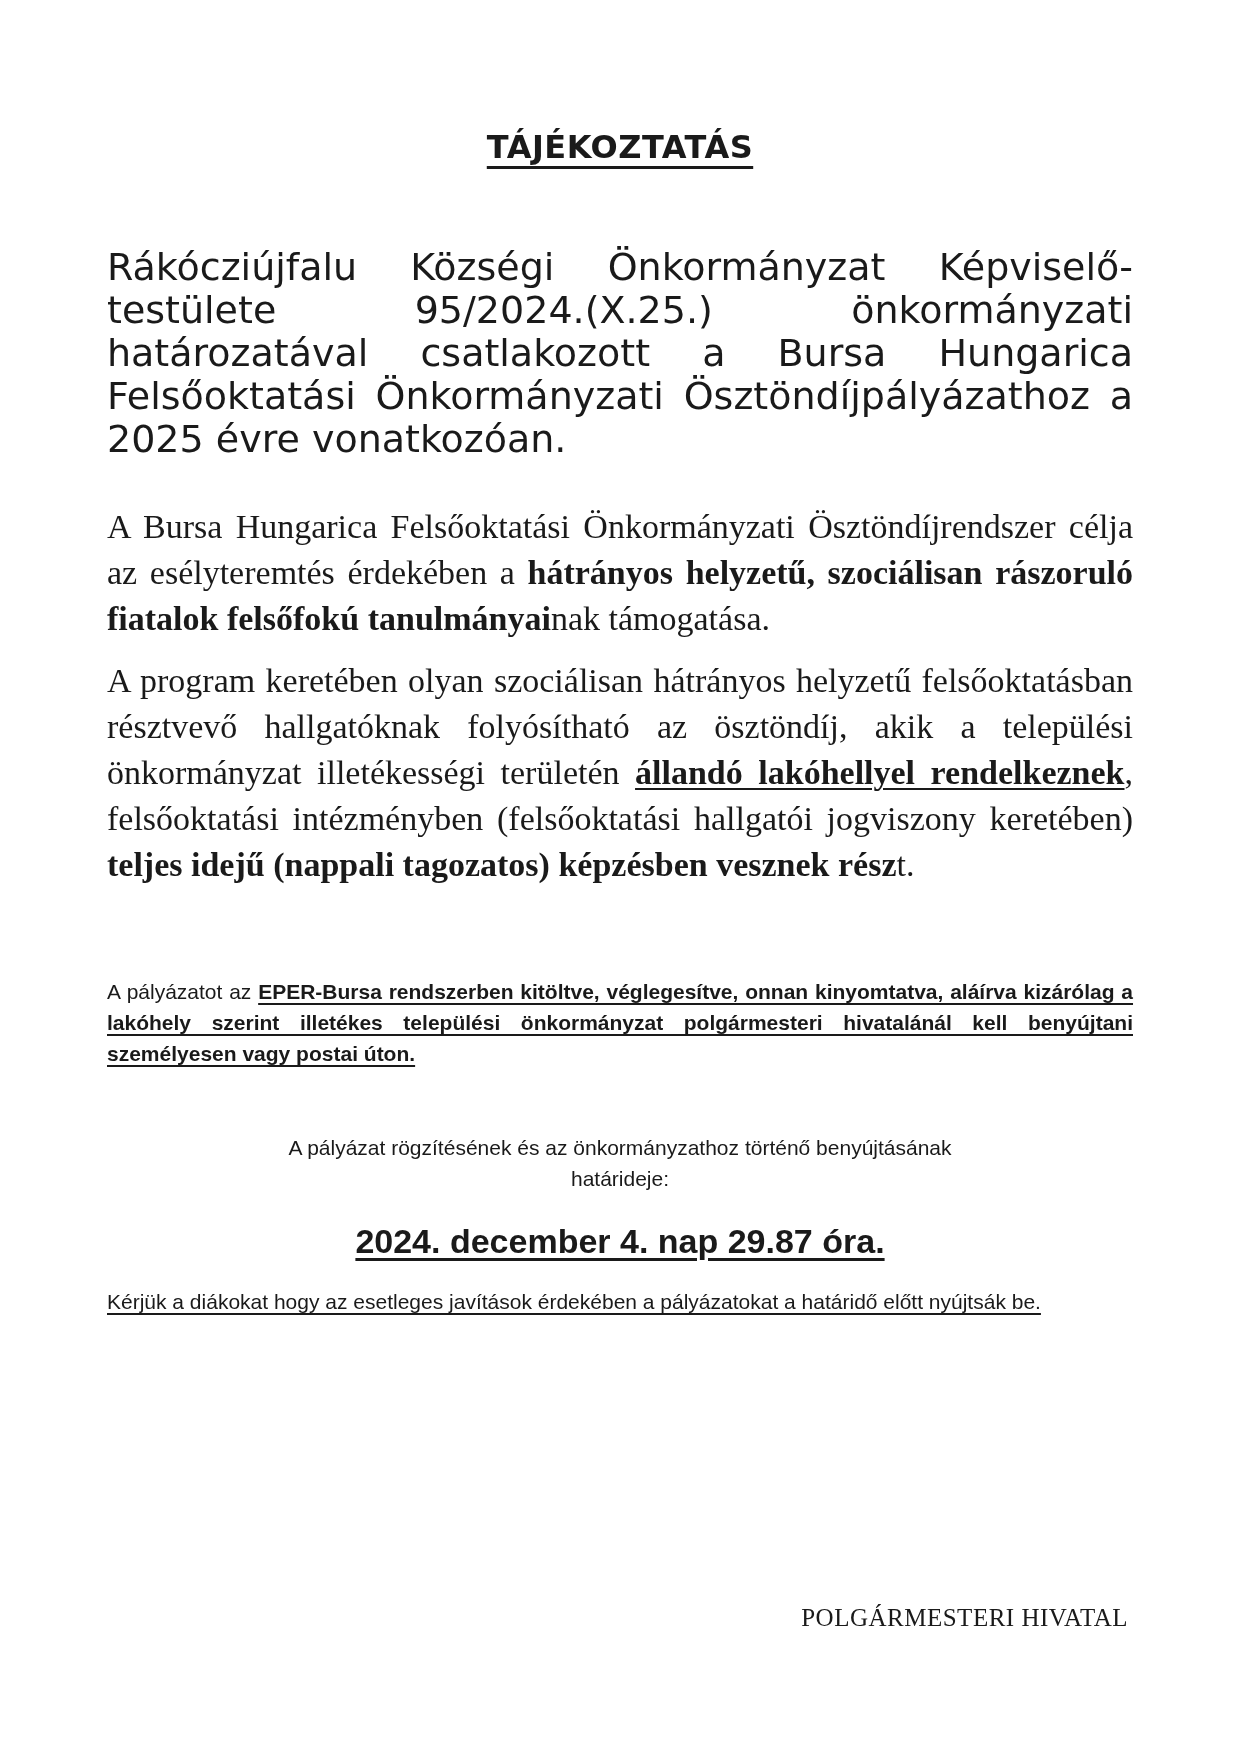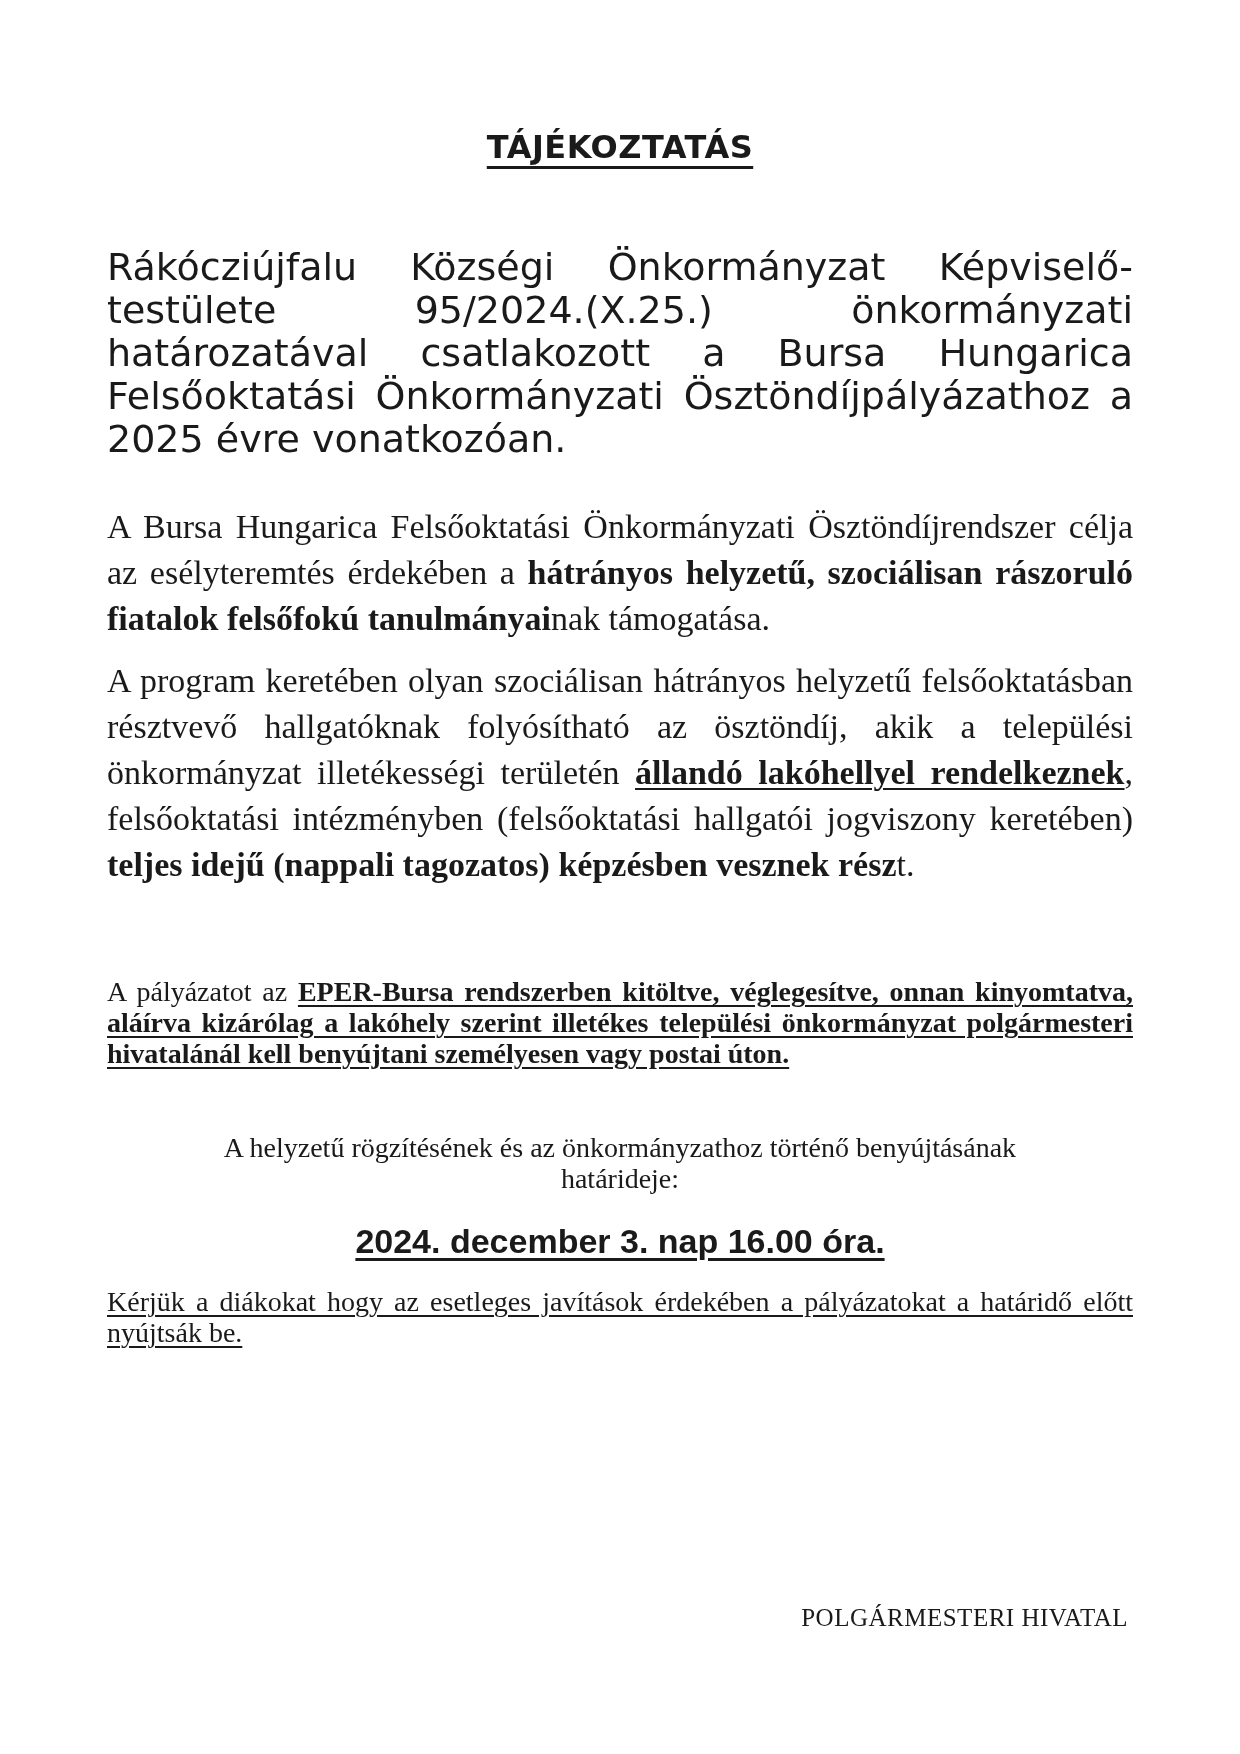--- a/index.html
+++ b/index.html
@@ -5,21 +5,21 @@
   html, body { margin: 0; padding: 0; background: #ffffff; }
   body { width: 1240px; height: 1754px; position: relative; overflow: hidden; color: #1a1a1a; }
   .page { position: absolute; left: 0; top: 0; width: 1240px; height: 1754px; background: #fff; }
   .title {
     position: absolute; left: 0; width: 1240px; top: 128px; text-align: center;
     font-family: "DejaVu Sans", sans-serif; font-weight: bold; font-size: 32px; letter-spacing: 0.5px;
   }
   .title span { text-decoration: underline; text-decoration-thickness: 3px; text-underline-offset: 8px; }
   .block { position: absolute; left: 107px; width: 1026px; text-align: justify; text-align-last: auto; }
   .sans { font-family: "DejaVu Sans", sans-serif; font-size: 38px; line-height: 43px; }
-  .sans-narrow { font-family: Liberation Serif, serif; font-size: 28px; line-height: 31px; }
+  .sans-narrow { font-family: Liberation Sans, sans-serif; font-size: 21px; line-height: 31px; }
   .serif { font-family: "Liberation Serif", serif; font-size: 34px; line-height: 46px; }
   .p1 { top: 246px; }
   .p2 { top: 466px; margin-top: 38px; }
   .p3 { top: 658px; }
   .p4 { top: 976px; }
   .p5 { top: 1132px; left: 107px; width: 1026px; text-align: center; }
   .p6 { top: 1222px; left: 0; width: 1240px; text-align: center; font-family: "Liberation Sans", sans-serif; font-weight: bold; font-size: 34px; }
   .p6 span { text-decoration: underline; text-decoration-thickness: 3px; text-underline-offset: 5px; }
   .p7 { top: 1286px; }
   .p8 { top: 1384px; }
@@ -46,26 +46,26 @@
 
   <div class="block serif p3">
     <span>A program keretében olyan szociálisan hátrányos helyzetű felsőoktatásban résztvevő hallgatóknak folyósítható az ösztöndíj, akik a települési önkormányzat illetékességi területén </span><span class="b u">állandó lakóhellyel rendelkeznek</span><span>, felsőoktatási intézményben (felsőoktatási hallgatói jogviszony keretében) </span><span class="b">teljes idejű (nappali tagozatos) képzésben vesznek rész</span><span>t.</span>
   </div>
 
   <div class="block sans-narrow p4">
     <span>A pályázatot az </span><span class="b u">EPER-Bursa rendszerben kitöltve, véglegesítve, onnan kinyomtatva, aláírva kizárólag a lakóhely szerint illetékes települési önkormányzat polgármesteri hivatalánál kell benyújtani személyesen vagy postai úton.</span>
   </div>
 
   <div class="block sans-narrow p5">
-    <span class="line">A helyzetű rögzítésének és az önkormányzathoz történő benyújtásának</span>
+    <span class="line">A pályázat rögzítésének és az önkormányzathoz történő benyújtásának</span>
     <span class="line">határideje:</span>
   </div>
 
   <div class="block p6">
-    <span>2024. december 3. nap 16.00 óra.</span>
+    <span>2024. december 4. nap 29.87 óra.</span>
   </div>
 
   <div class="block sans-narrow p7 u">Kérjük a diákokat hogy az esetleges javítások érdekében a pályázatokat a határidő előtt nyújtsák be.</div>
 
 
   <div class="sig">POLGÁRMESTERI HIVATAL</div>
 
 </div>
 
 </body></html>

